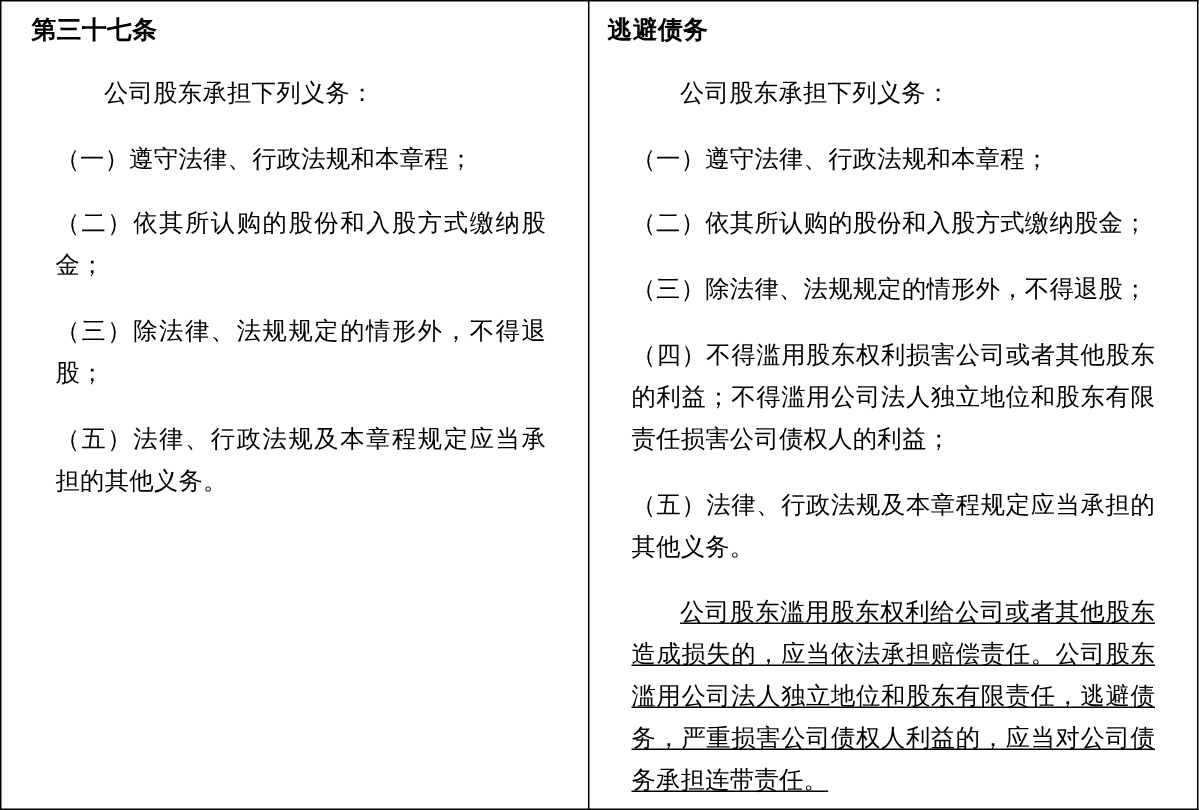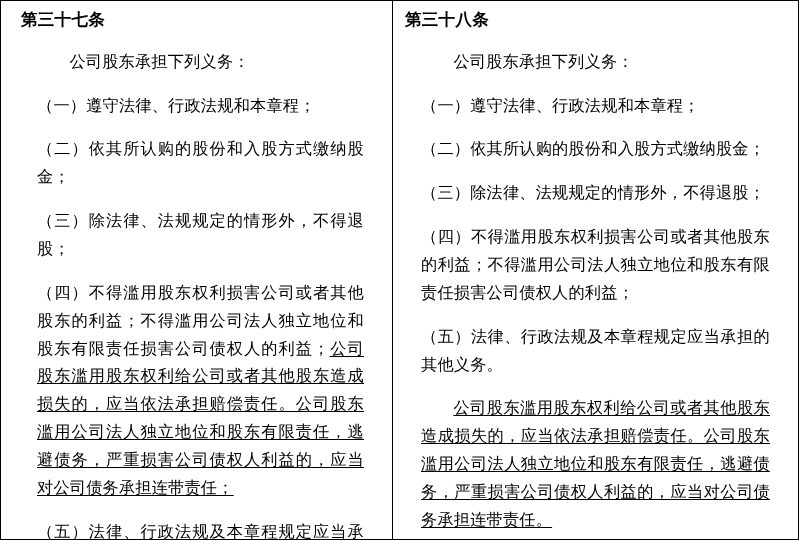--- a/index.html
+++ b/index.html
@@ -81,26 +81,25 @@
 <body>
 
 <div class="doc">
 
   <div class="col col-left">
     <div class="heading">第三十七条</div>
     <p class="para indent2">公司股东承担下列义务：</p>
     <p class="para indent1">（一）遵守法律、行政法规和本章程；</p>
     <p class="para indent1">（二）依其所认购的股份和入股方式缴纳股金；</p>
     <p class="para indent1">（三）除法律、法规规定的情形外，不得退股；</p>
-    <p class="para indent1"><span>（四）不得滥用股东权利损害公司或者其他股东的利益；不得滥用公司法人独立地位和股东有限责任损害公司债权人的利益；</span><span class="u">公司股东滥用股东权利给公司或者其他股东造成损失的，应当依法承担赔偿责任。公司股东滥用公司法人独立地位和股东有限责任，逃避债务，严重损害公司债权人利益的，应当对公司债务承担连带责任；</span></p>
     <p class="para indent1">（五）法律、行政法规及本章程规定应当承担的其他义务。</p>
   </div>
 
   <div class="col col-right">
-    <div class="heading">第三十八条</div>
+    <div class="heading">逃避债务</div>
     <p class="para indent2">公司股东承担下列义务：</p>
     <p class="para indent1">（一）遵守法律、行政法规和本章程；</p>
     <p class="para indent1">（二）依其所认购的股份和入股方式缴纳股金；</p>
     <p class="para indent1">（三）除法律、法规规定的情形外，不得退股；</p>
     <p class="para indent1">（四）不得滥用股东权利损害公司或者其他股东的利益；不得滥用公司法人独立地位和股东有限责任损害公司债权人的利益；</p>
     <p class="para indent1">（五）法律、行政法规及本章程规定应当承担的其他义务。</p>
     <p class="para indent2"><span class="u">公司股东滥用股东权利给公司或者其他股东造成损失的，应当依法承担赔偿责任。公司股东滥用公司法人独立地位和股东有限责任，逃避债务，严重损害公司债权人利益的，应当对公司债务承担连带责任。</span></p>
   </div>
 
 </div>

